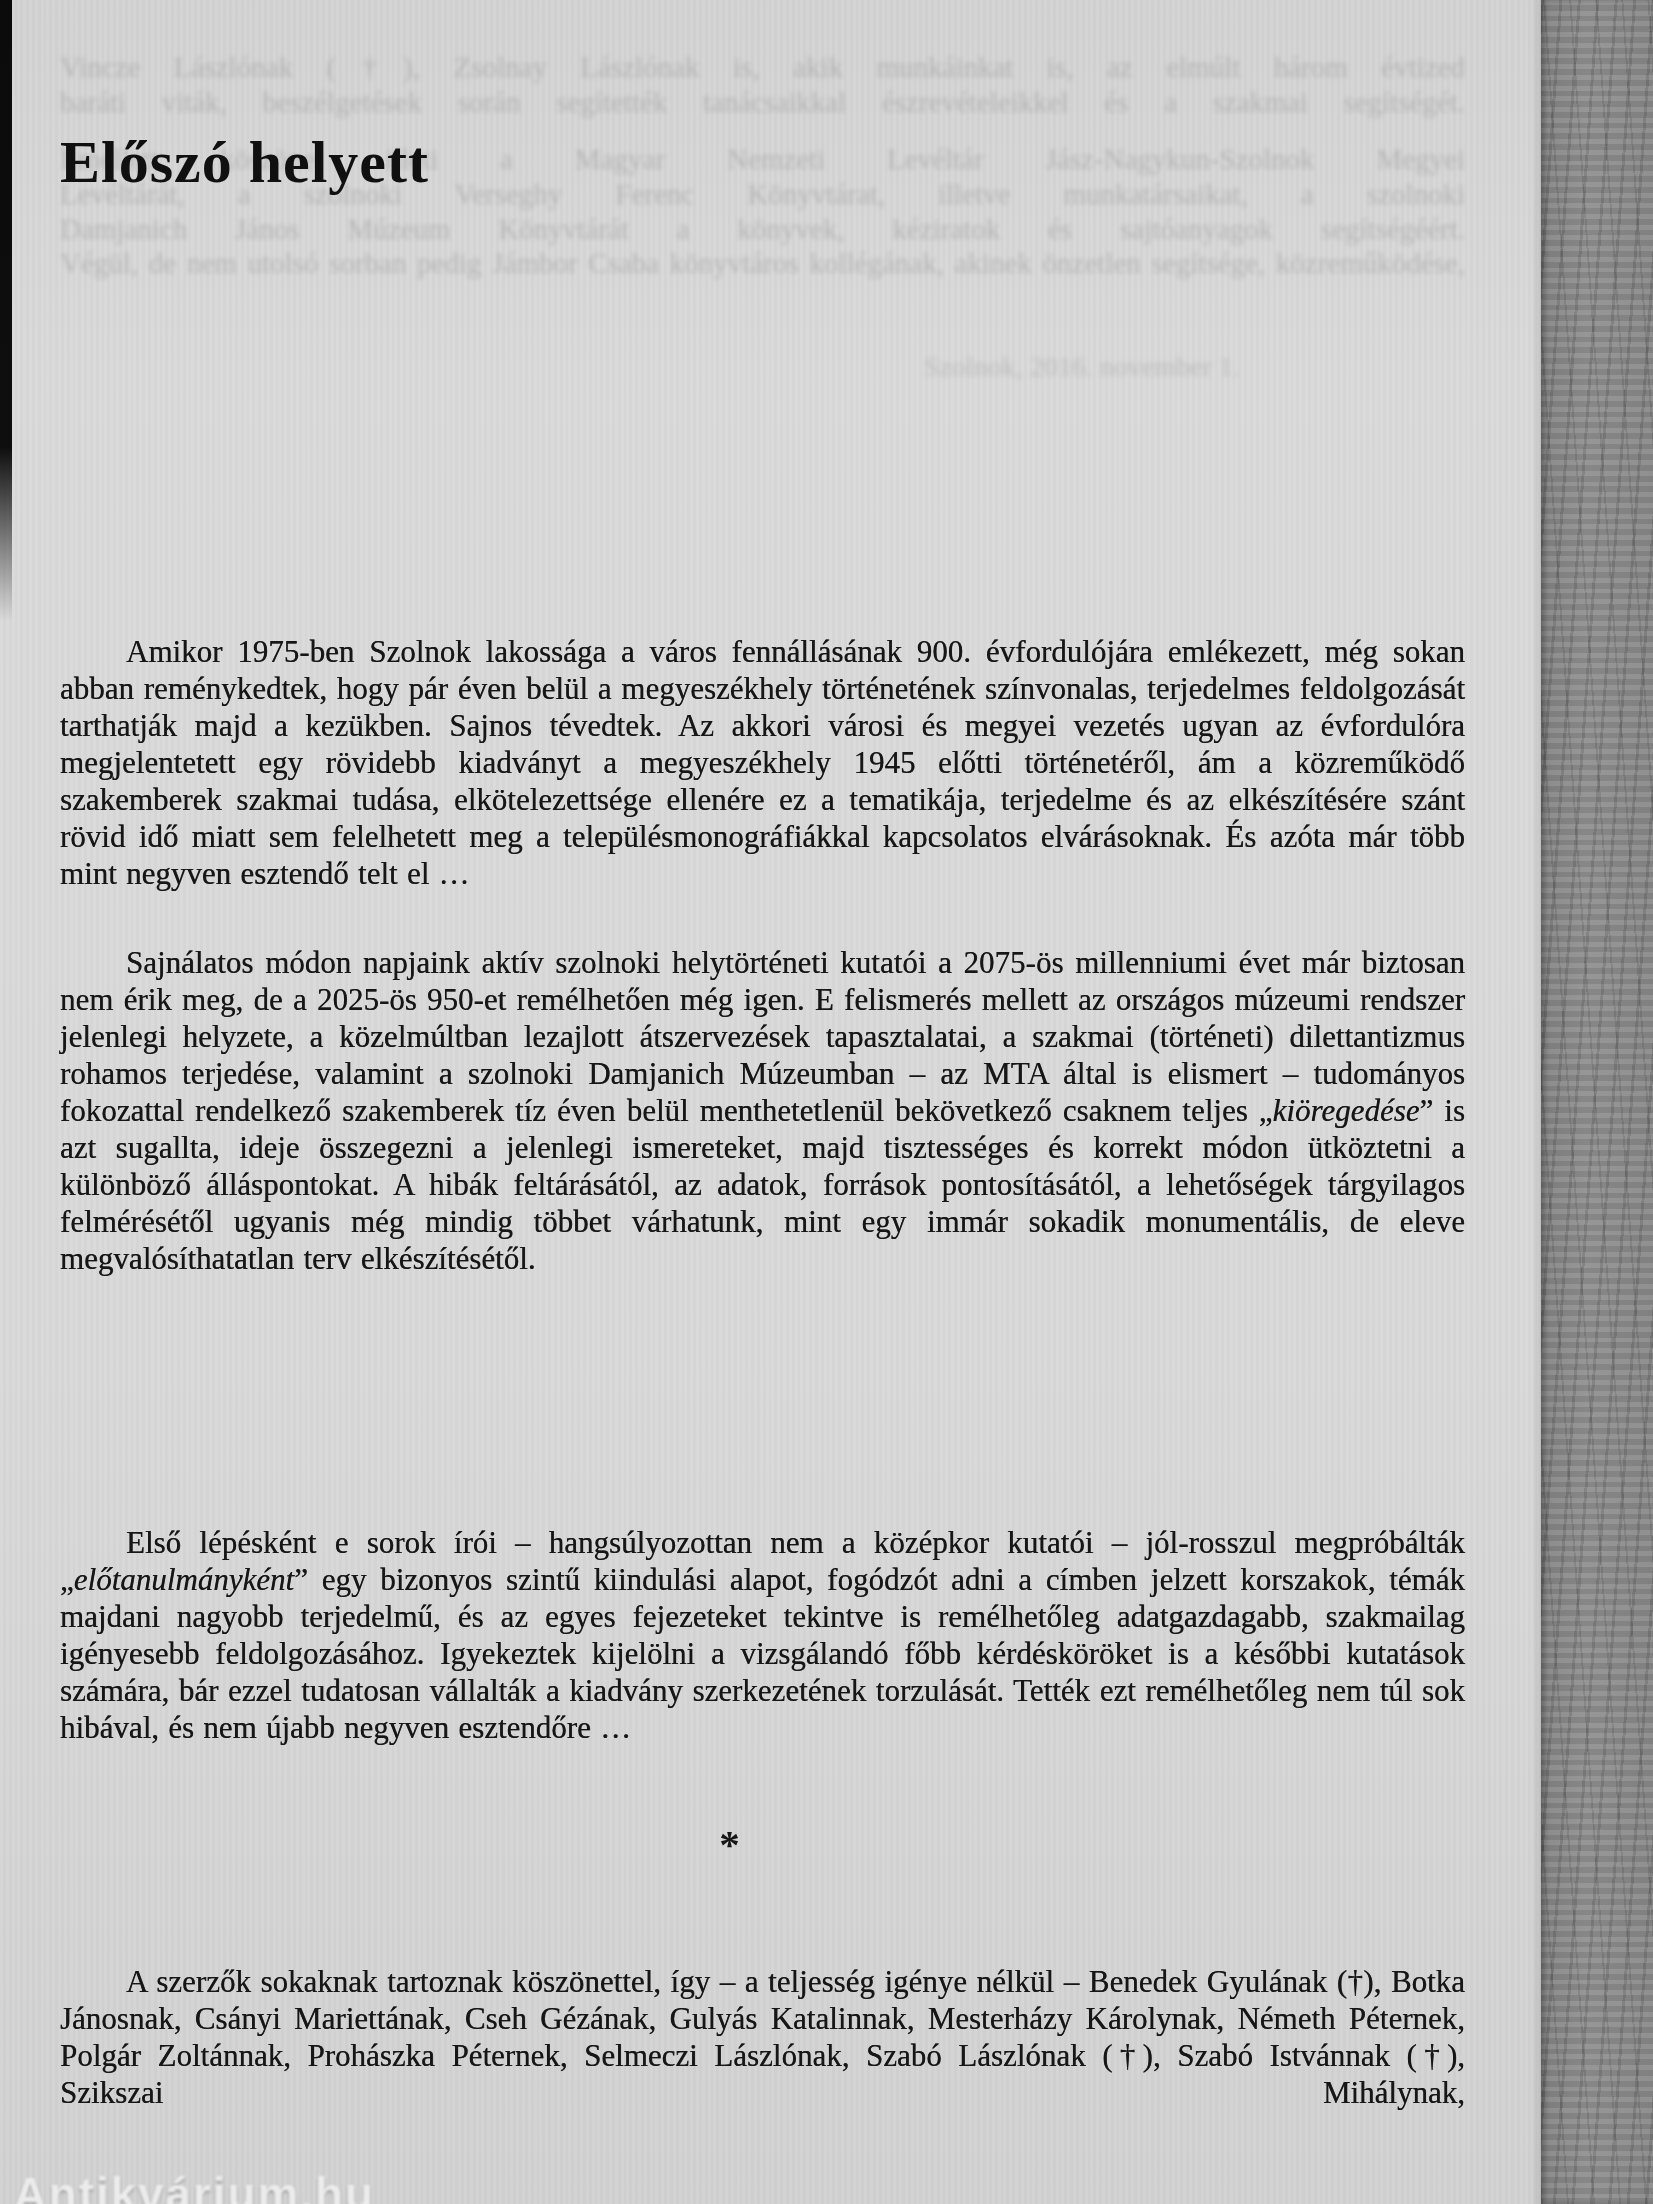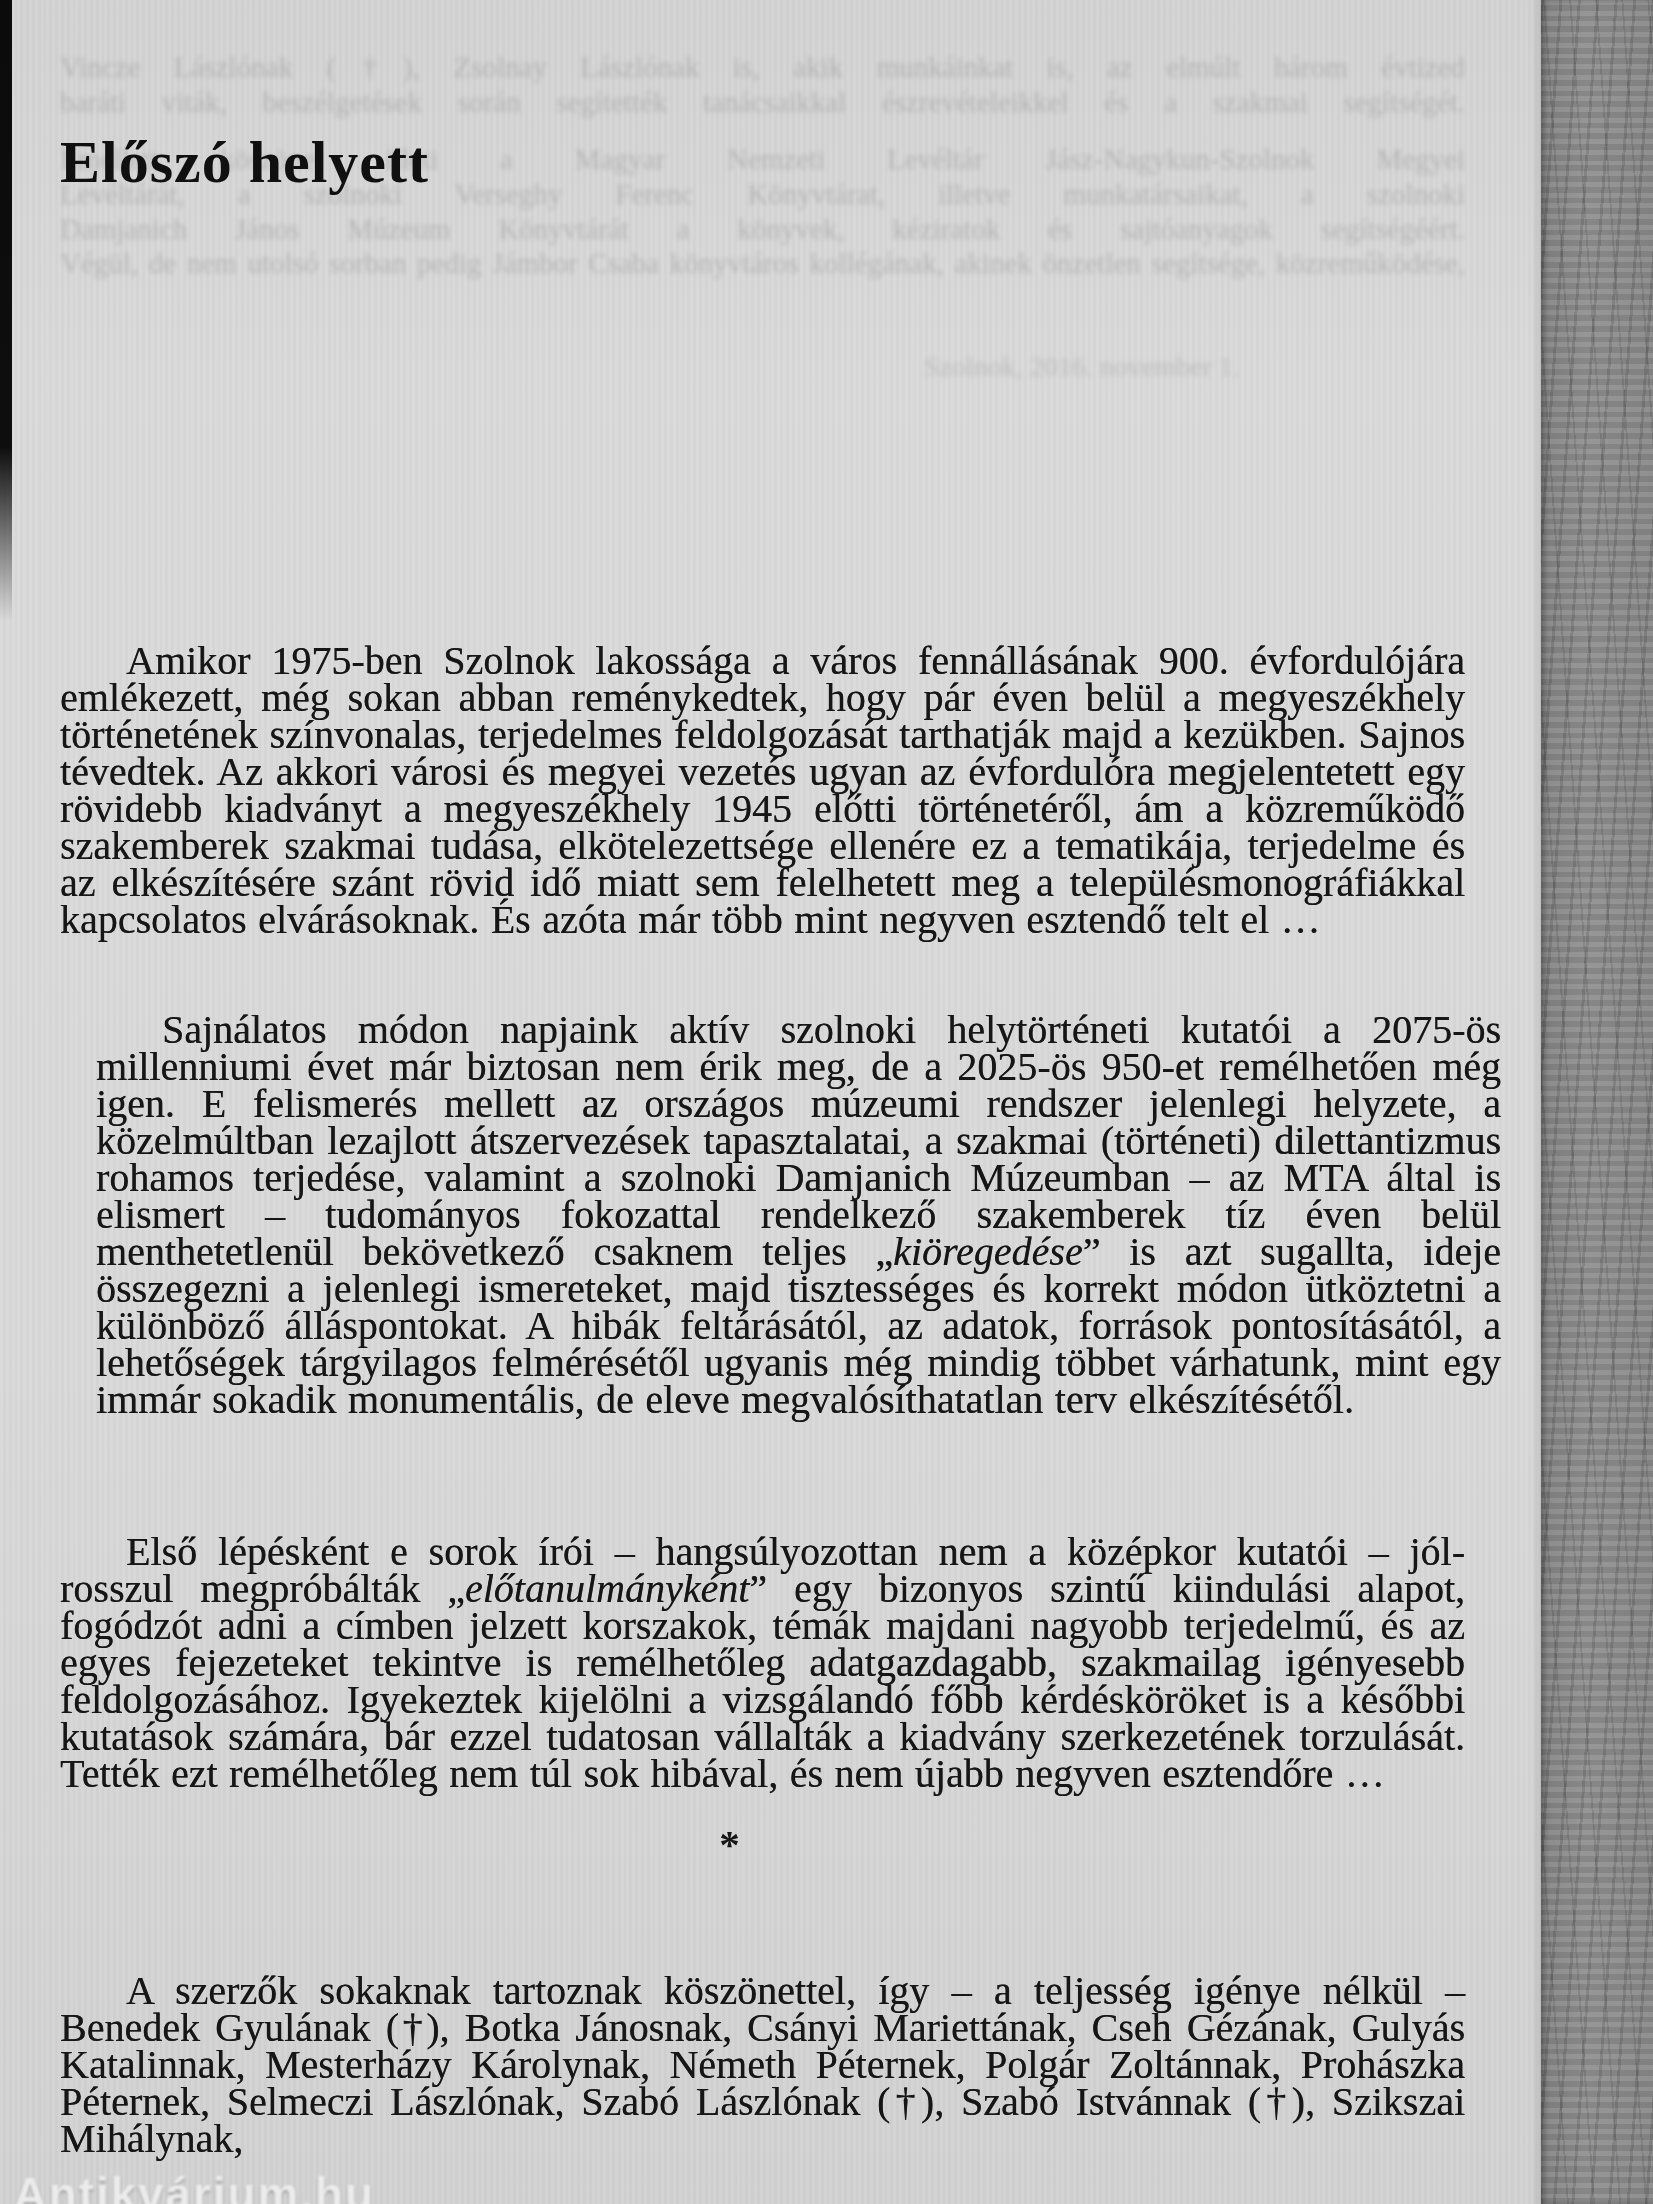--- a/index.html
+++ b/index.html
@@ -50,29 +50,29 @@
     text-align: left; text-align-last: auto;
   }
   .title {
     position: absolute; left: 60px; top: 89px; width: 1405px;
     text-align: left;
     font-weight: bold; font-size: 60px; line-height: 66px;
     letter-spacing: 1px; color: #101010;
   }
   .para {
     position: absolute; left: 60px; width: 1405px;
-    font-size: 40px; line-height: 37px;
+    font-size: 31px; line-height: 37px;
     text-align: justify;
     text-indent: 66px;
     color: #161616;
     text-shadow: 0.3px 0 0 rgba(22,22,22,0.85);
     word-spacing: 1.5px;
   }
   .p1 { top: 602px; }
-  .p2 { top: 971px; margin-left: 36px; }
+  .p2 { top: 913px; }
   .p3 { top: 1493px; }
   .p4 { top: 1932px; text-align-last: justify; }
   .it { font-style: italic; }
   .asterisk {
     position: absolute; left: 60px; top: 1820px; width: 1339px;
     text-align: center; font-size: 41px; font-weight: bold; color: #161616;
   }
   .watermark {
     position: absolute; left: 13.6px; top: 2167px;
     font-family: "Liberation Sans", sans-serif;

